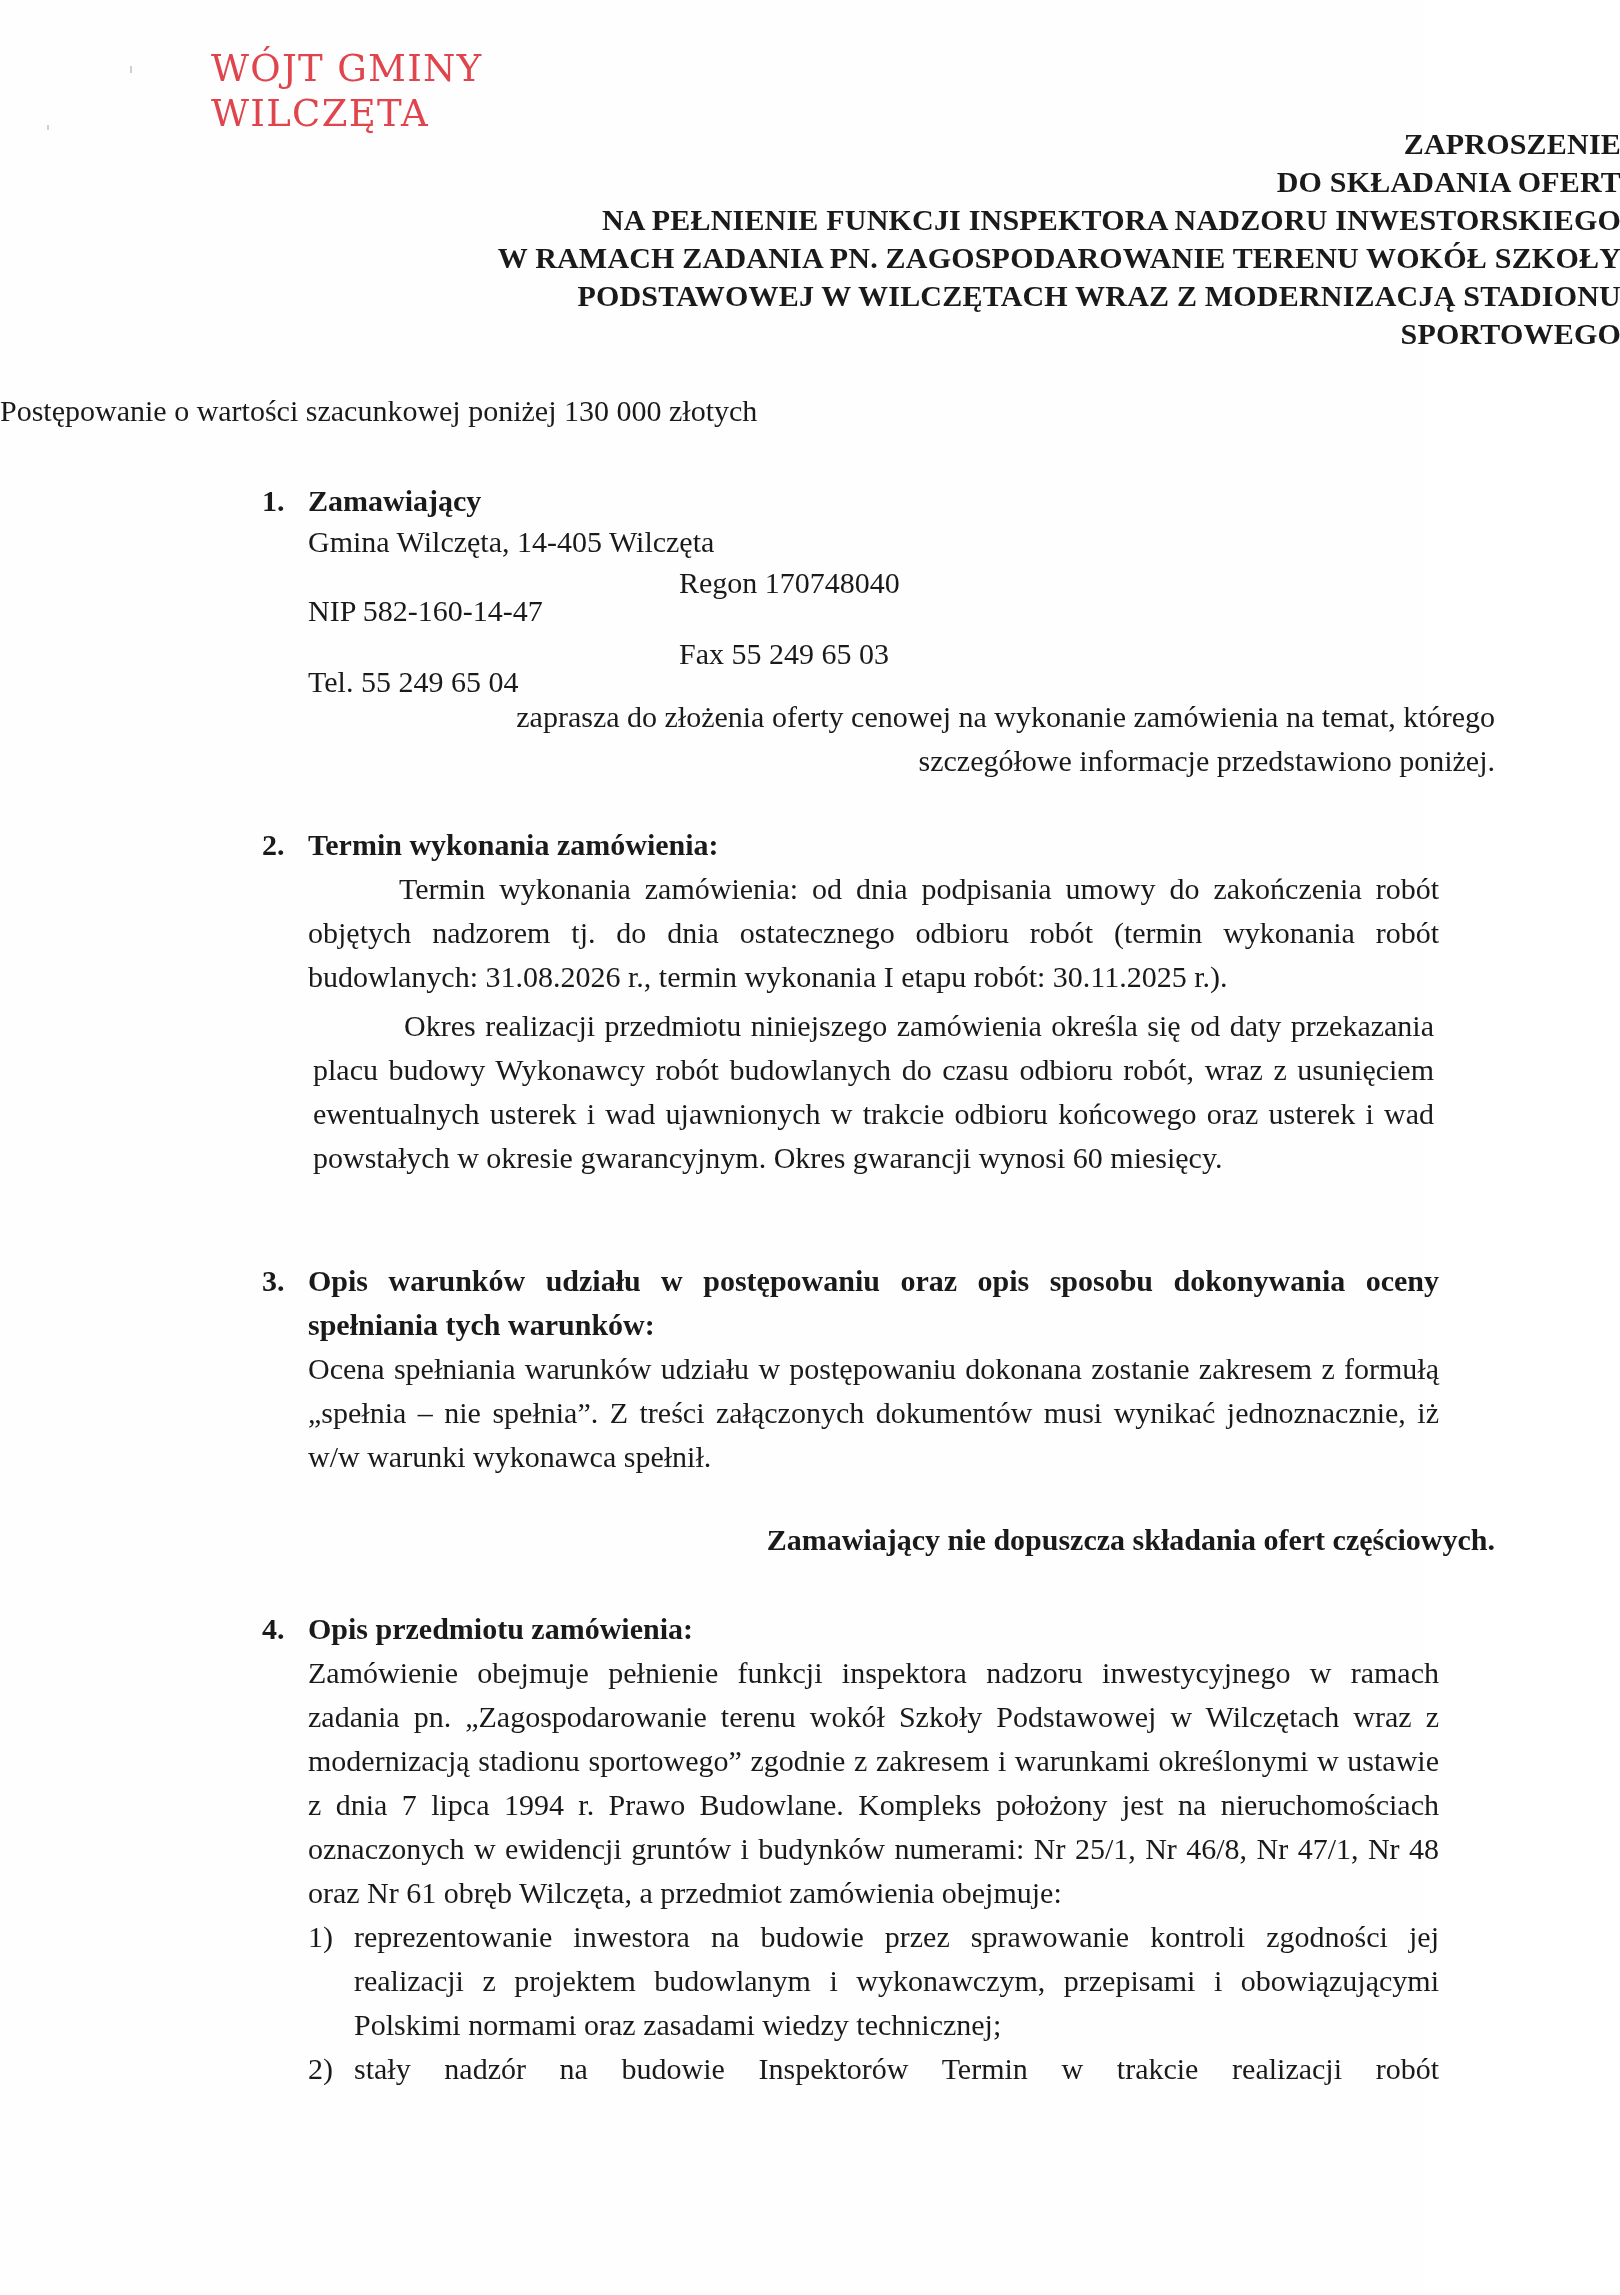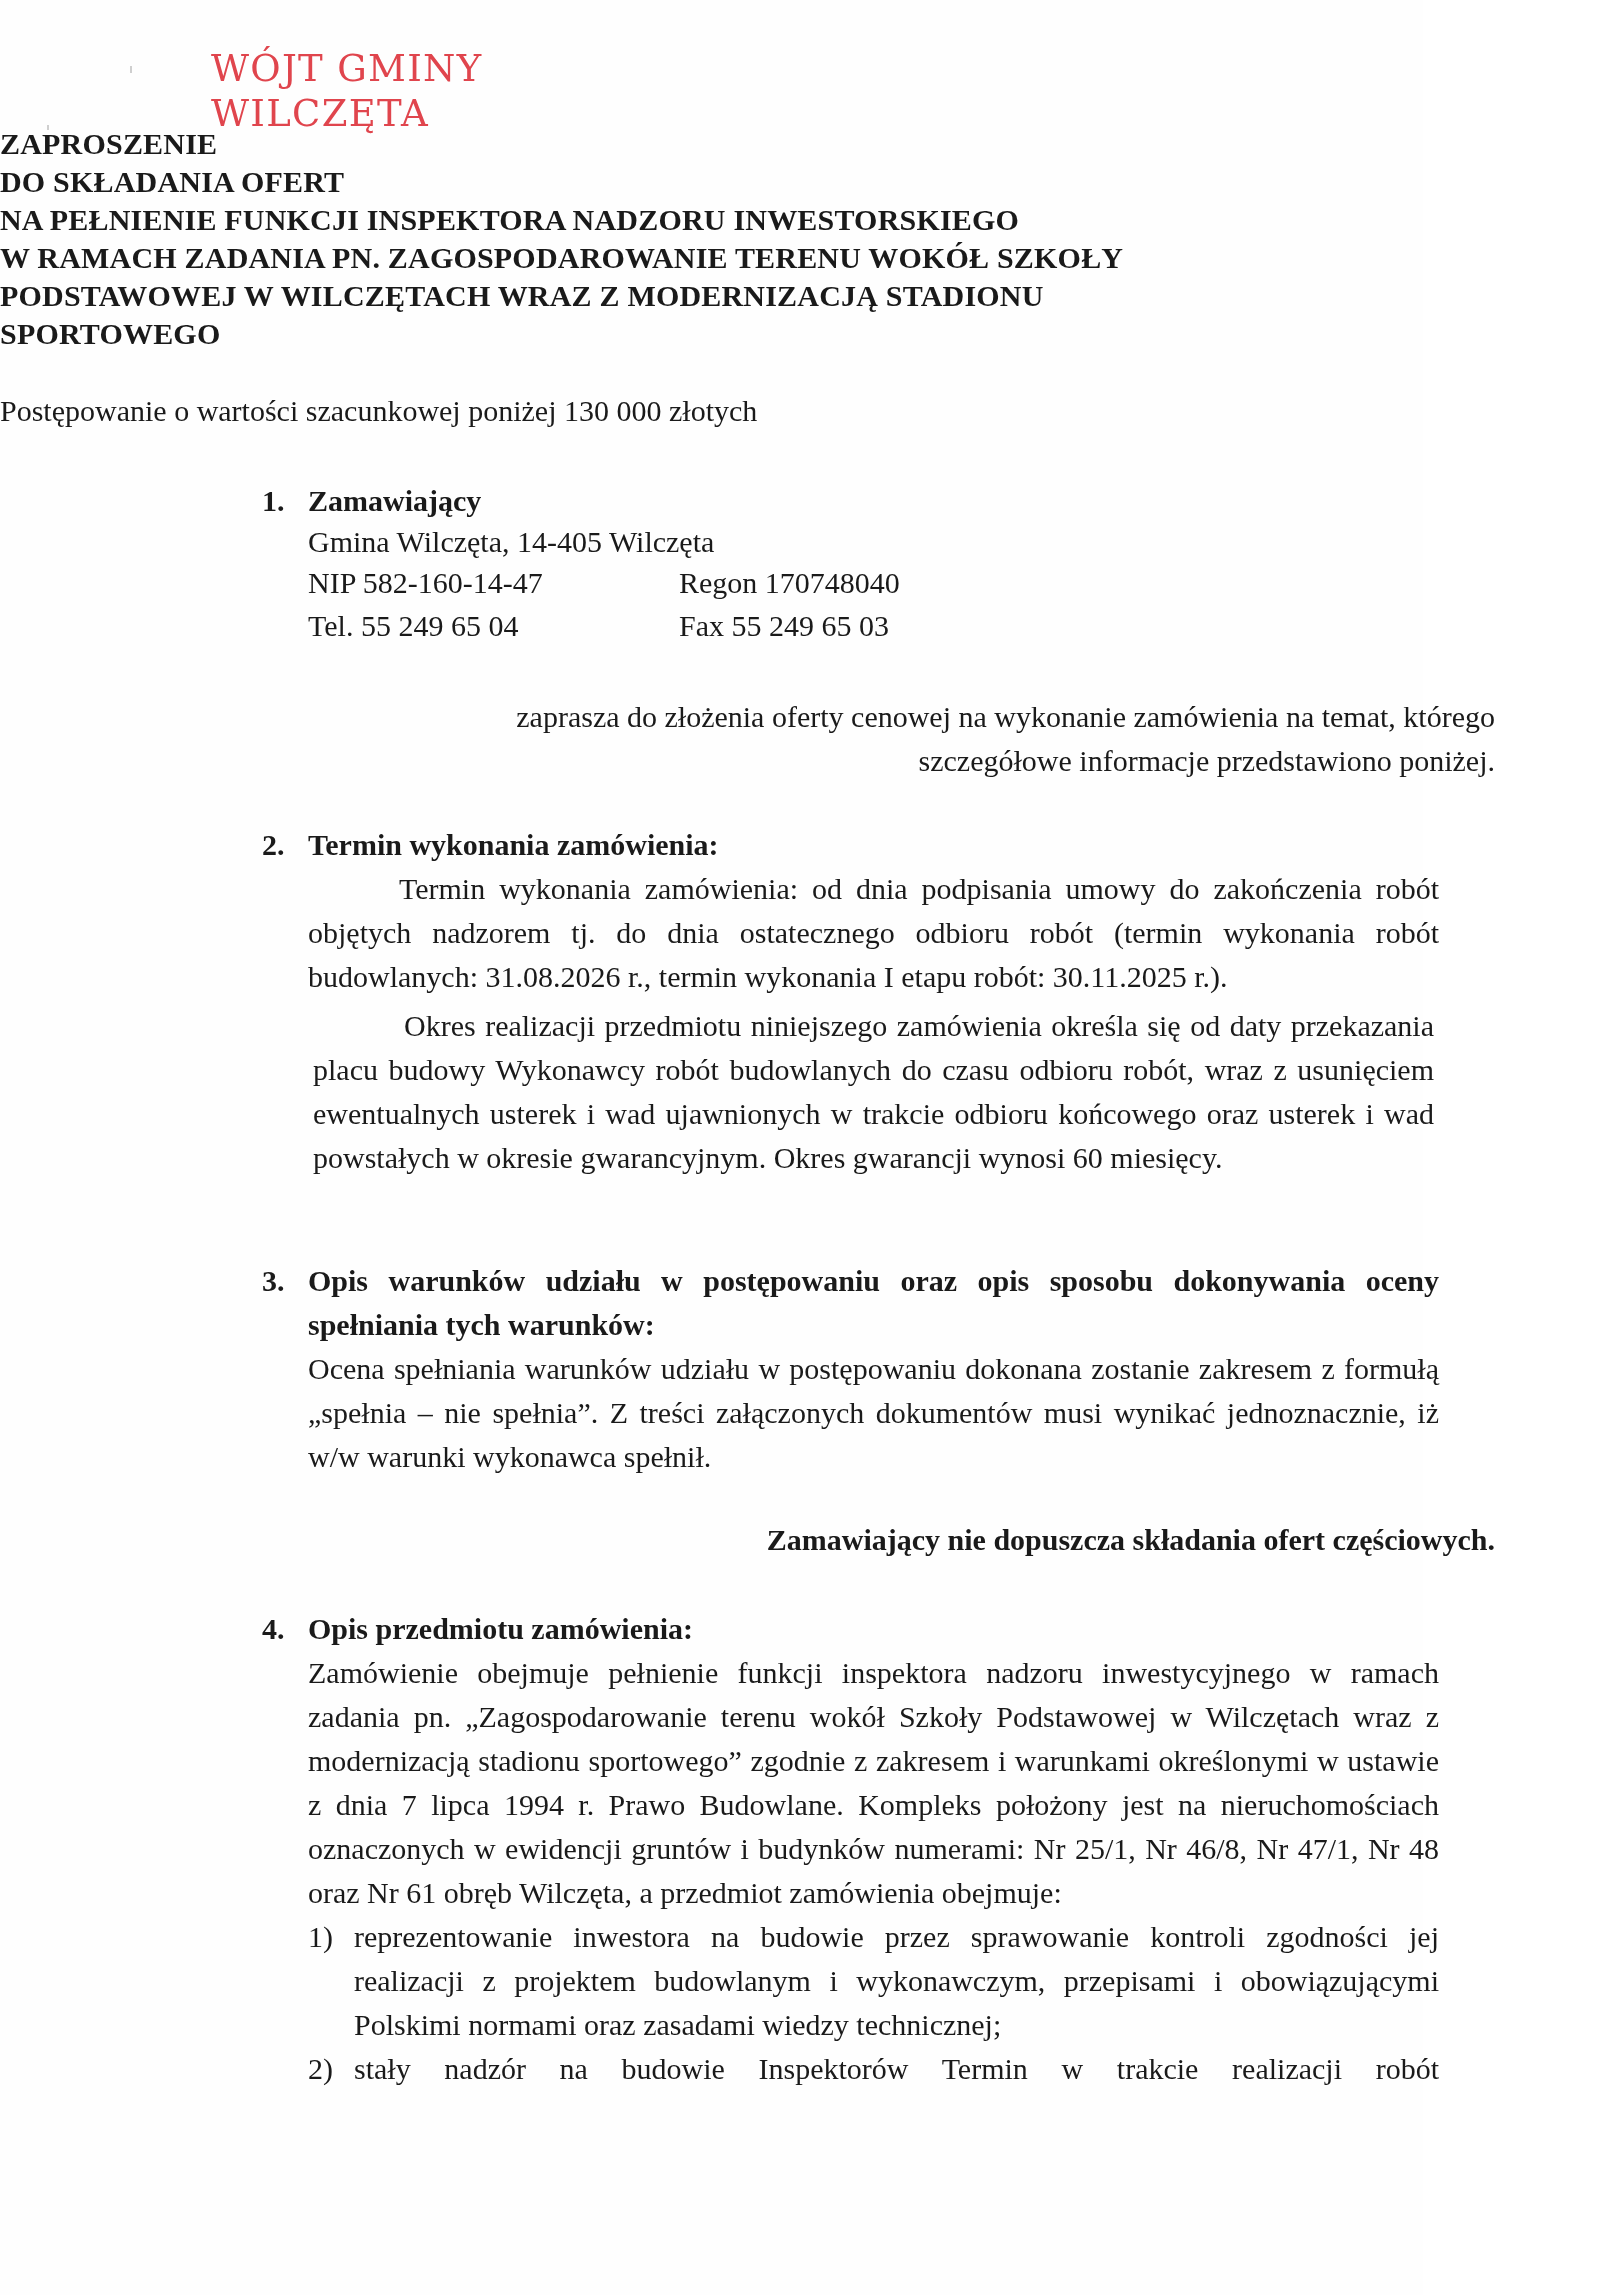--- a/index.html
+++ b/index.html
@@ -4,31 +4,31 @@
 <style>
   html, body { margin:0; padding:0; background:#ffffff; }
   body { width:1621px; height:2295px; position:relative; overflow:hidden;
          font-family:"Liberation Serif", "DejaVu Serif", serif; color:#1a1a1a; }
   .page { position:absolute; left:0; top:0; width:1423px; height:2295px; background:#fefefe; }
   .stamp { position:absolute; left:211px; top:46px; color:#e0454d;
            font-family:"DejaVu Serif", "Liberation Serif", serif; font-size:37px;
            line-height:45px; letter-spacing:1.3px; font-weight:normal; }
   .stamp div { white-space:nowrap; }
   .stamp .l2 { padding-left:0; }
-  .header { position:absolute; left:0; width:1621px; top:125px; text-align:left;
+  .header { position:absolute; left:0; width:1621px; top:125px; text-align:right;
             font-weight:bold; font-size:30px; line-height:38px; letter-spacing:0.2px; }
   .header div { white-space:nowrap; }
   .subtitle { position:absolute; left:0; width:1621px; top:392px; text-align:left;
               font-size:30px; line-height:37px; }
   .section { position:absolute; left:262px; width:1177px; font-size:30px; line-height:44px; }
   .sec-head { font-weight:bold; position:relative; padding-left:46px; }
   .sec-num { position:absolute; left:0; top:0; font-weight:bold; }
   .indent { padding-left:46px; }
   .row2 { display:flex; }
-  .row2 .c1 { width:371px; }
+  .row2 .c1 { width:371px;margin-top:28px; }
   .center { text-align:right; }
   .just { text-align:justify; text-align-last:left; }
   .first-indent { text-indent:91px; }
   .list-item { position:relative; padding-left:92px; text-align:justify; }
   .list-num { position:absolute; left:46px; top:0; }
   .margin-mark { position:absolute; width:2px; height:6.6px; background:#cfcfcf; }
   .justline { text-align:justify; text-align-last:justify; }
 </style>
 </head>
 <body>

